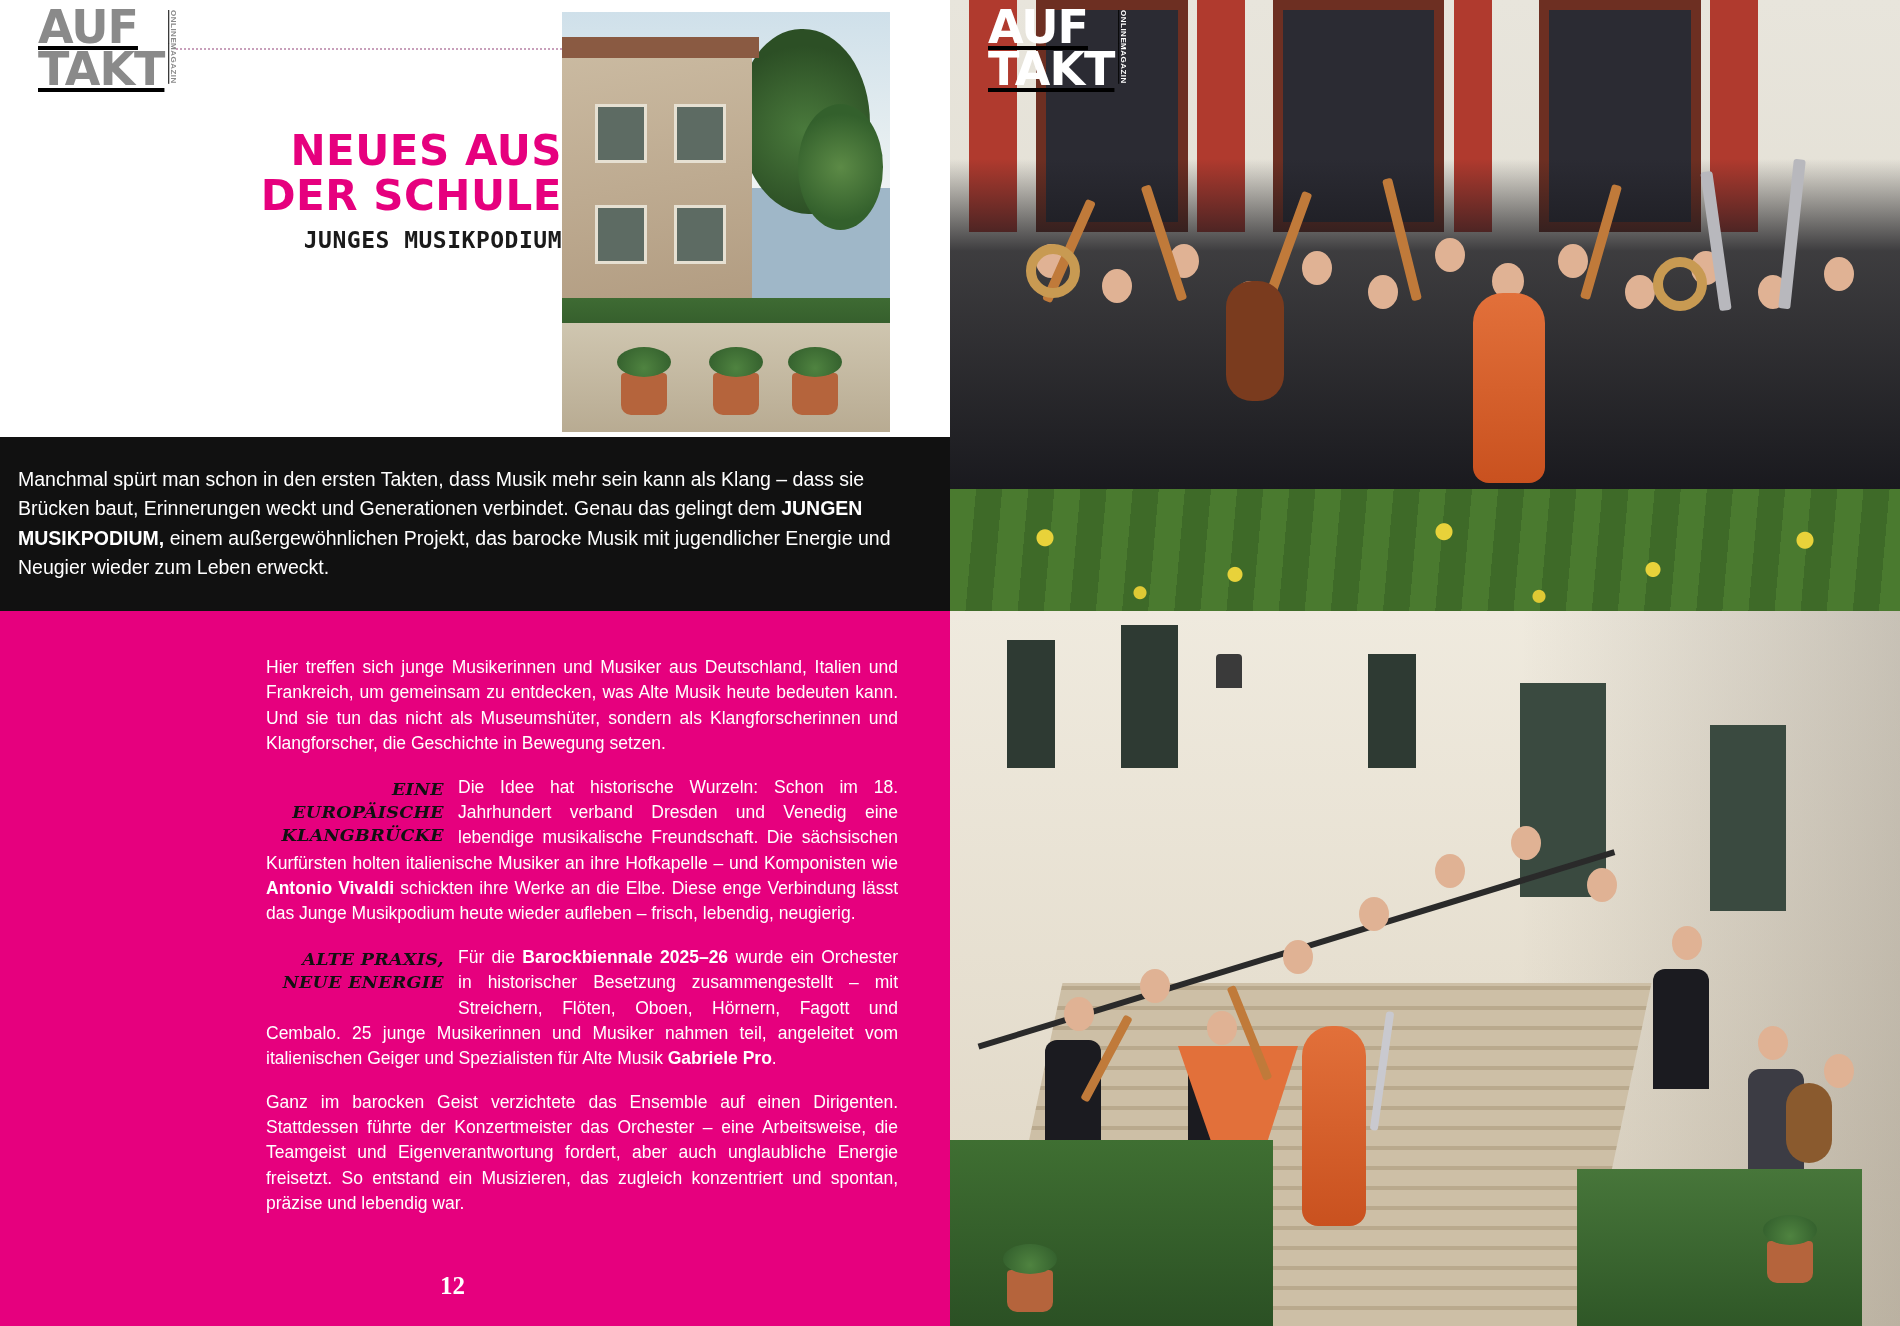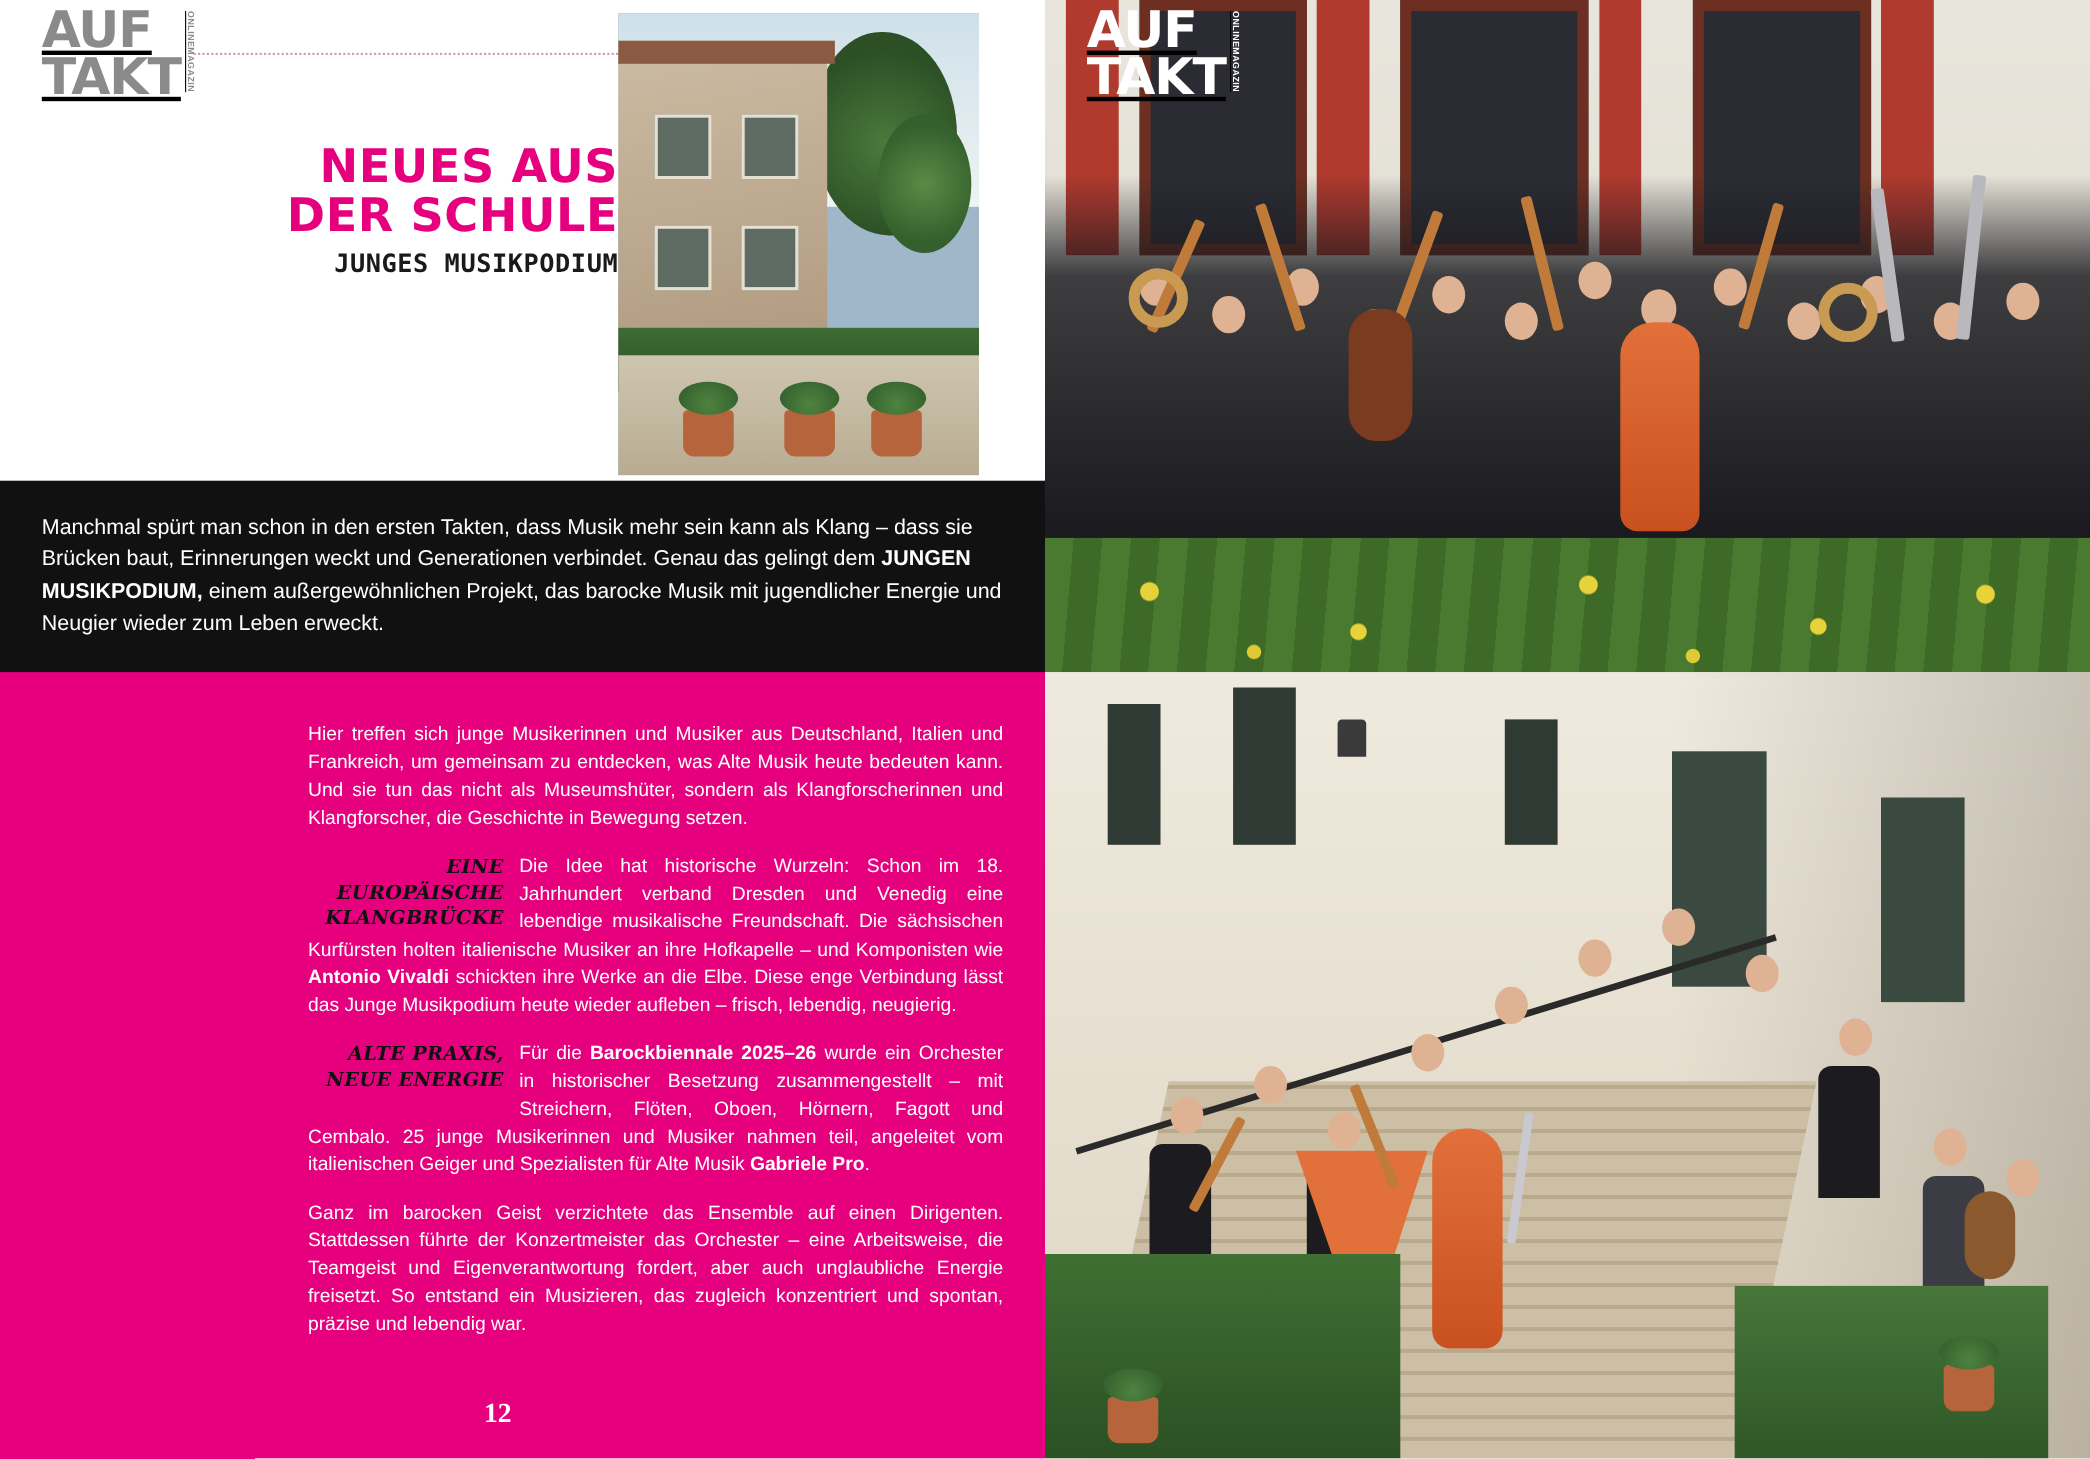--- a/index.html
+++ b/index.html
@@ -122,21 +122,21 @@
   .logo-white .logo-text { color: #ffffff; }
   .logo-white .logo-side span { color: #ffffff; }
 
   
   .intro {
     position: absolute;
     left: 0; top: 437px;
     width: 950px; height: 176px;
     background: #111111;
     color: #ffffff;
-    padding: 28px 38px 0 38px;
+    padding: 28px 38px 0 18px;
   }
   .intro p {
     font-size: 19.5px;
     line-height: 1.5;
     font-weight: 400;
   }
   .intro b { font-weight: 700; }
 
   
   .magenta {
@@ -156,21 +156,21 @@
     font-style: italic;
     font-size: 23px;
     line-height: 1.34;
     letter-spacing: 0.5px;
     color: #111111;
     text-transform: uppercase;
   }
 
   .col {
     position: absolute;
-    left: 280px; top: 44px;
+    left: 266px; top: 44px;
     width: 632px;
   }
   .col p {
     font-size: 17.5px;
     line-height: 1.45;
     text-align: justify;
     margin-bottom: 18px;
   }
   .col p b { font-weight: 700; }
 

